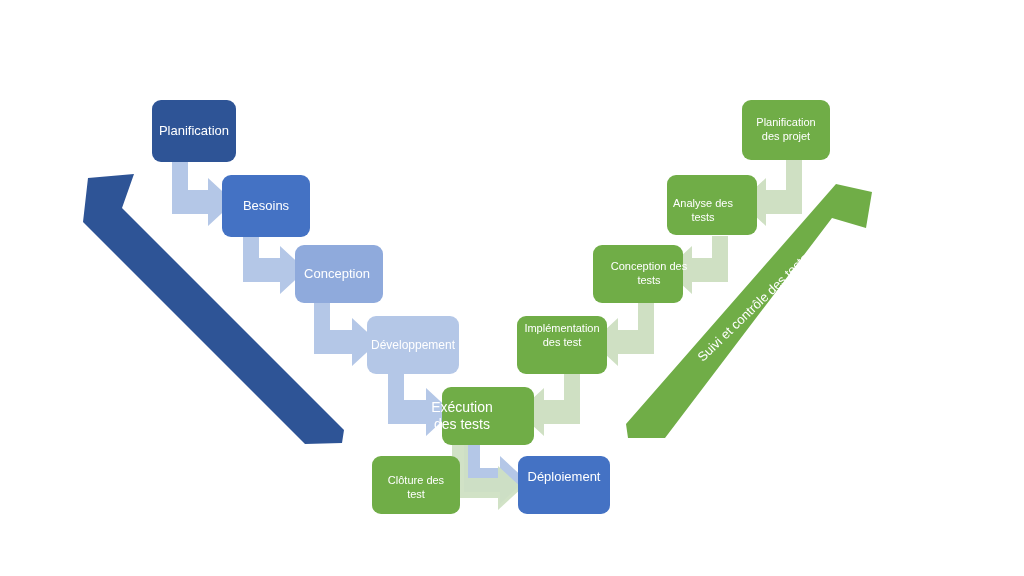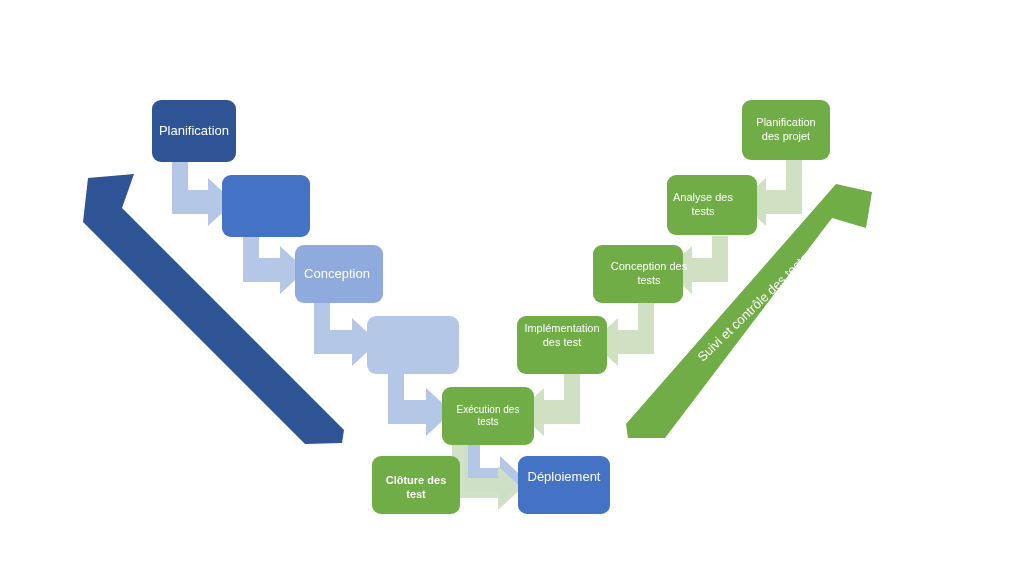--- a/index.html
+++ b/index.html
@@ -97,35 +97,37 @@
       <rect x="518" y="456" width="92" height="58" rx="9" ry="9" fill="#4472c4"></rect>
       <rect x="517" y="316" width="90" height="58" rx="9" ry="9" fill="#70ad47"></rect>
       <rect x="593" y="245" width="90" height="58" rx="9" ry="9" fill="#70ad47"></rect>
       <rect x="667" y="175" width="90" height="60" rx="9" ry="9" fill="#70ad47"></rect>
       <rect x="742" y="100" width="88" height="60" rx="9" ry="9" fill="#70ad47"></rect>
     </g>
   </svg>
 
   <div class="node-label" style="left:152px;top:100px;width:84px;height:62px;font-size:13px;border-radius:6px;">Planification</div>
 
+  <div class="node-label" style="left:222px;top:175px;width:88px;height:62px;font-size:13px;">Besoins</div>
 
   <div class="node-label" style="left:305px;top:245px;width:64px;height:58px;font-size:13px;">Conception</div>
 
+  <div class="node-label" style="left:367px;top:316px;width:92px;height:58px;font-size:12px;">Développement</div>
 
-  <div class="node-label" style="left:442px;top:387px;width:92px;height:58px;font-size:10px;">Exécution des tests</div>
+  <div class="node-label" style="left:416px;top:387px;width:92px;height:58px;font-size:14px;">Exécution des tests</div>
 
   <div class="node-label" style="left:518px;top:456px;width:92px;height:42px;font-size:13px;">Déploiement</div>
 
-  <div class="node-label" style="left:372px;top:456px;width:88px;height:64px;font-size:11px;font-weight:bold;">Clôture des test</div>
+  <div class="node-label" style="left:372px;top:456px;width:88px;height:64px;font-size:11px;">Clôture des test</div>
 
   <div class="node-label" style="left:517px;top:316px;width:90px;height:40px;font-size:11px;">Implémentation des test</div>
 
   <div class="node-label" style="left:593px;top:245px;width:112px;height:58px;font-size:11px;">Conception des tests</div>
 
-  <div class="node-label" style="left:667px;top:175px;width:72px;height:60px;font-size:11px;">Analyse des tests</div>
+  <div class="node-label" style="left:667px;top:181px;width:72px;height:60px;font-size:11px;">Analyse des tests</div>
 
   <div class="node-label" style="left:742px;top:100px;width:88px;height:60px;font-size:11px;">Planification des projet</div>
 
   <div class="band-label" style="left:133px;top:293px;width:200px;font-size:13px;text-align:center;transform:rotate(44deg);">Suivi et contrôle du projet</div>
 
   <div class="band-label" style="left:648px;top:300px;width:210px;font-size:13px;text-align:center;transform:rotate(-44deg);">Suivi et contrôle des tests</div>
 
 </div>
 
 </body></html>

